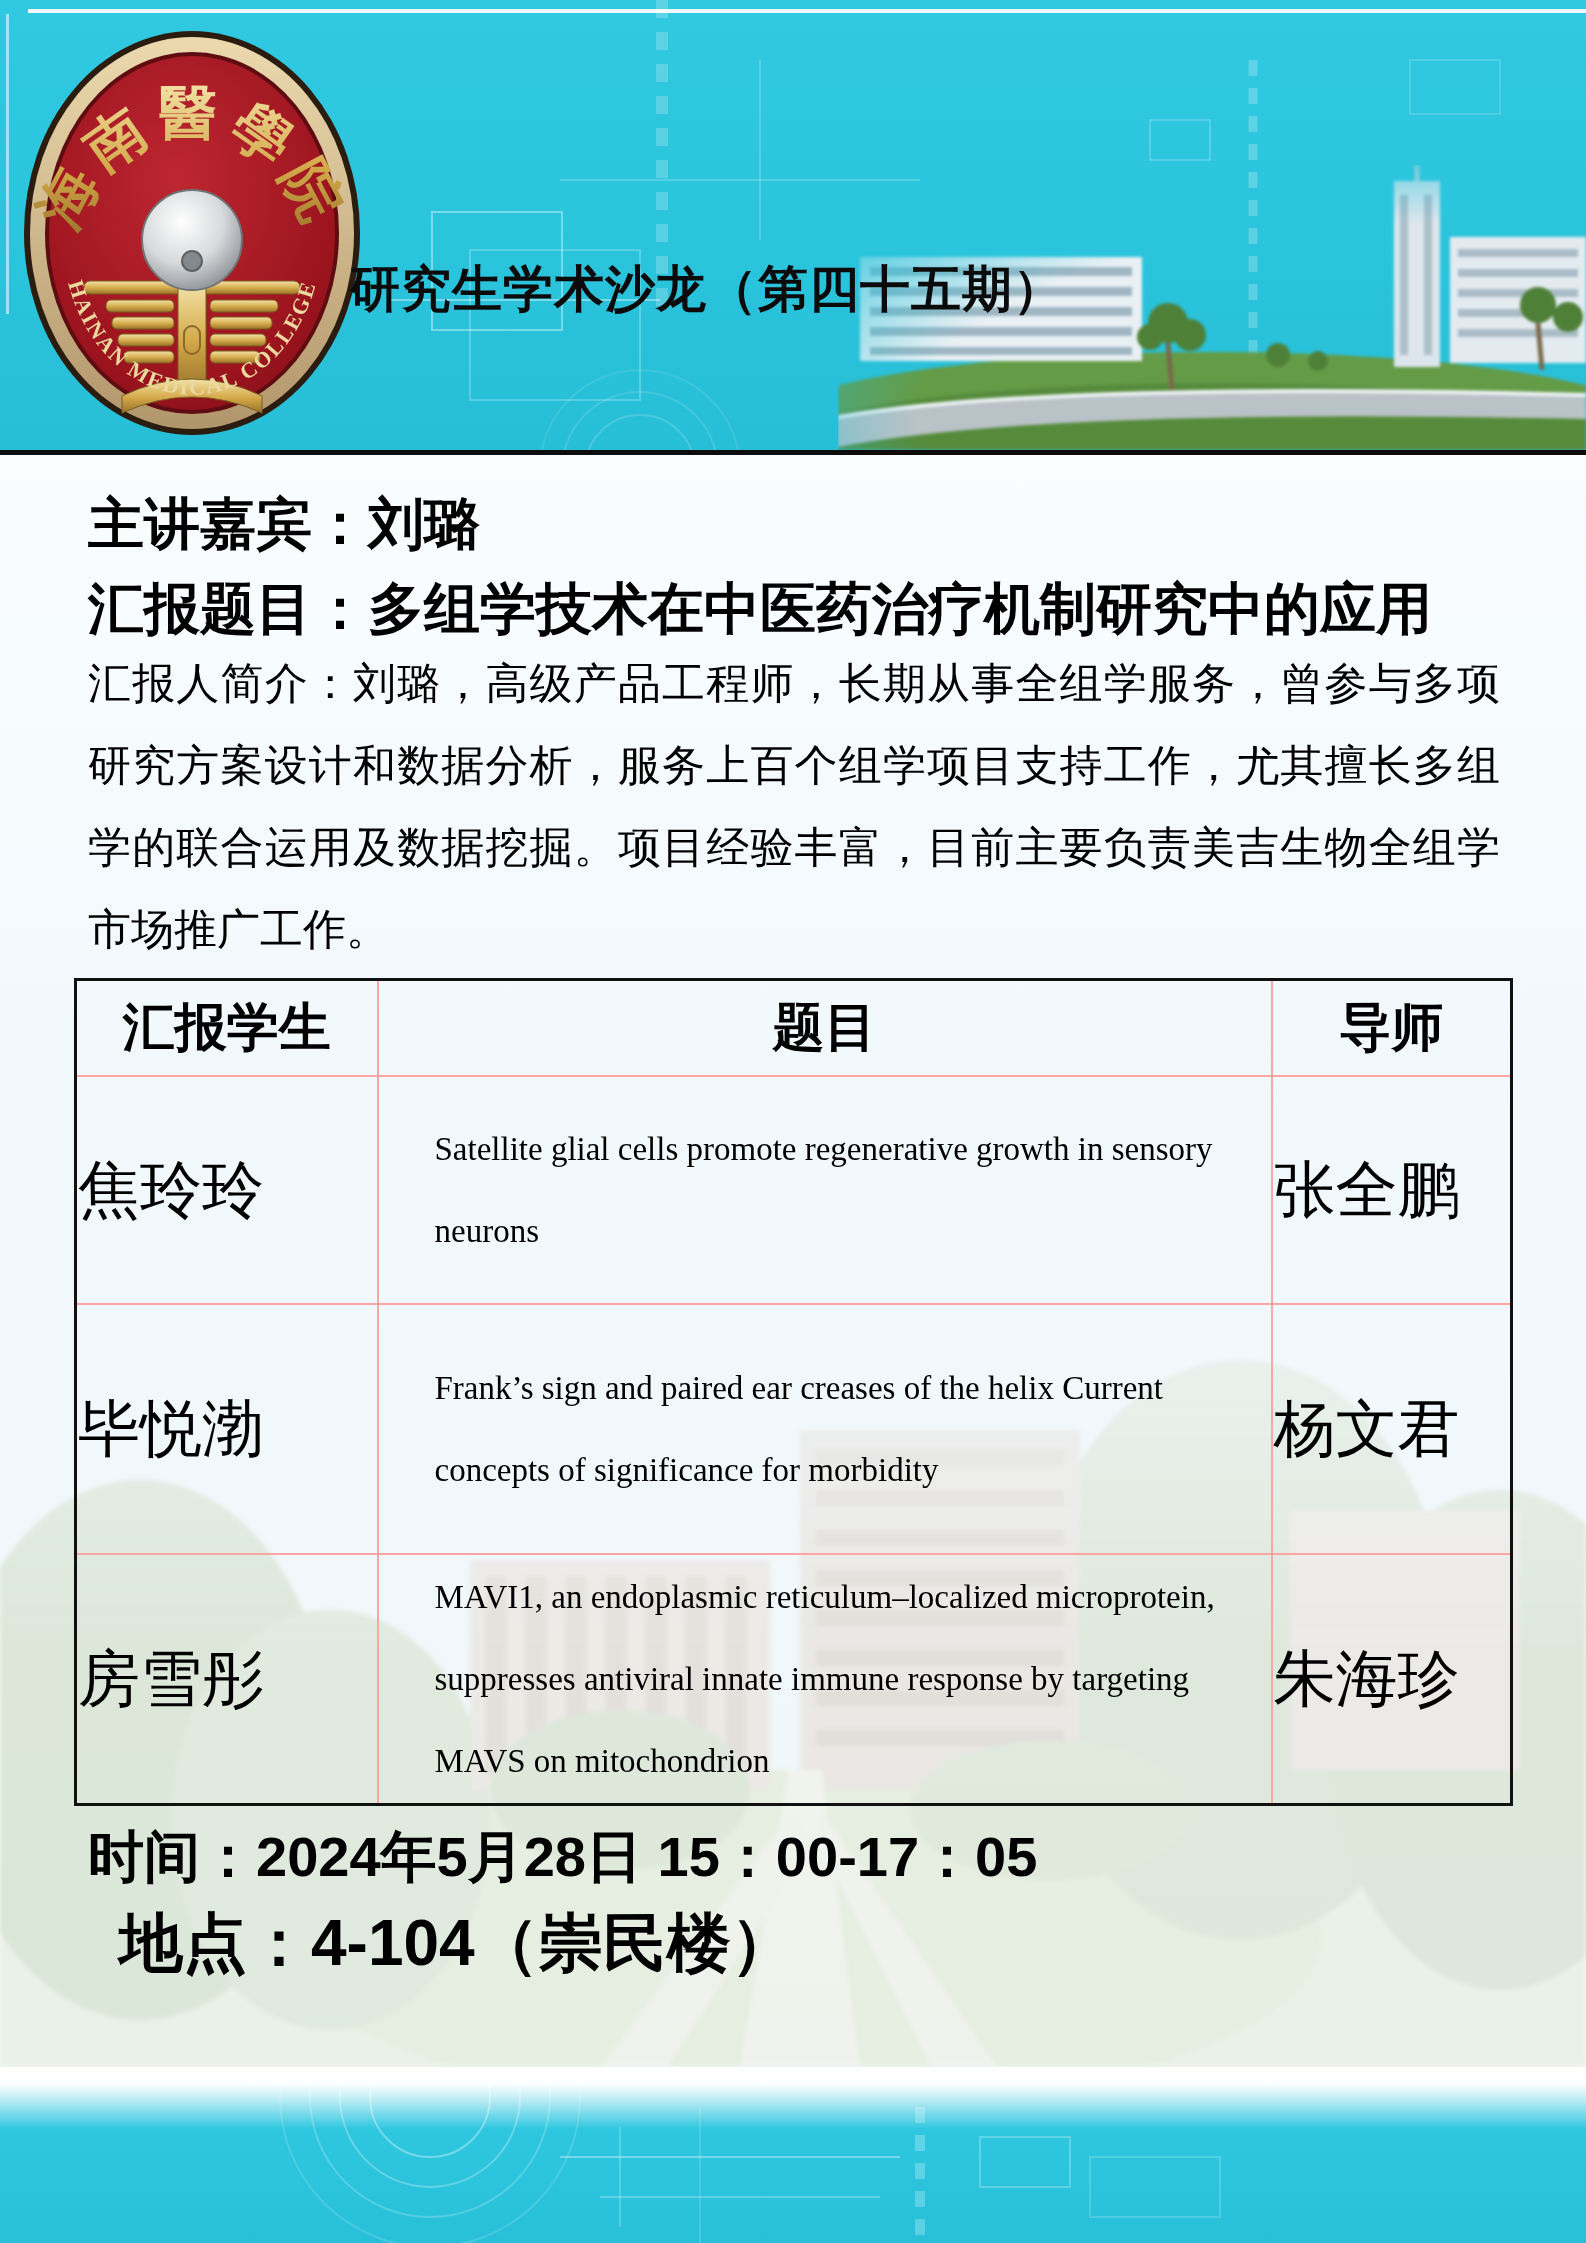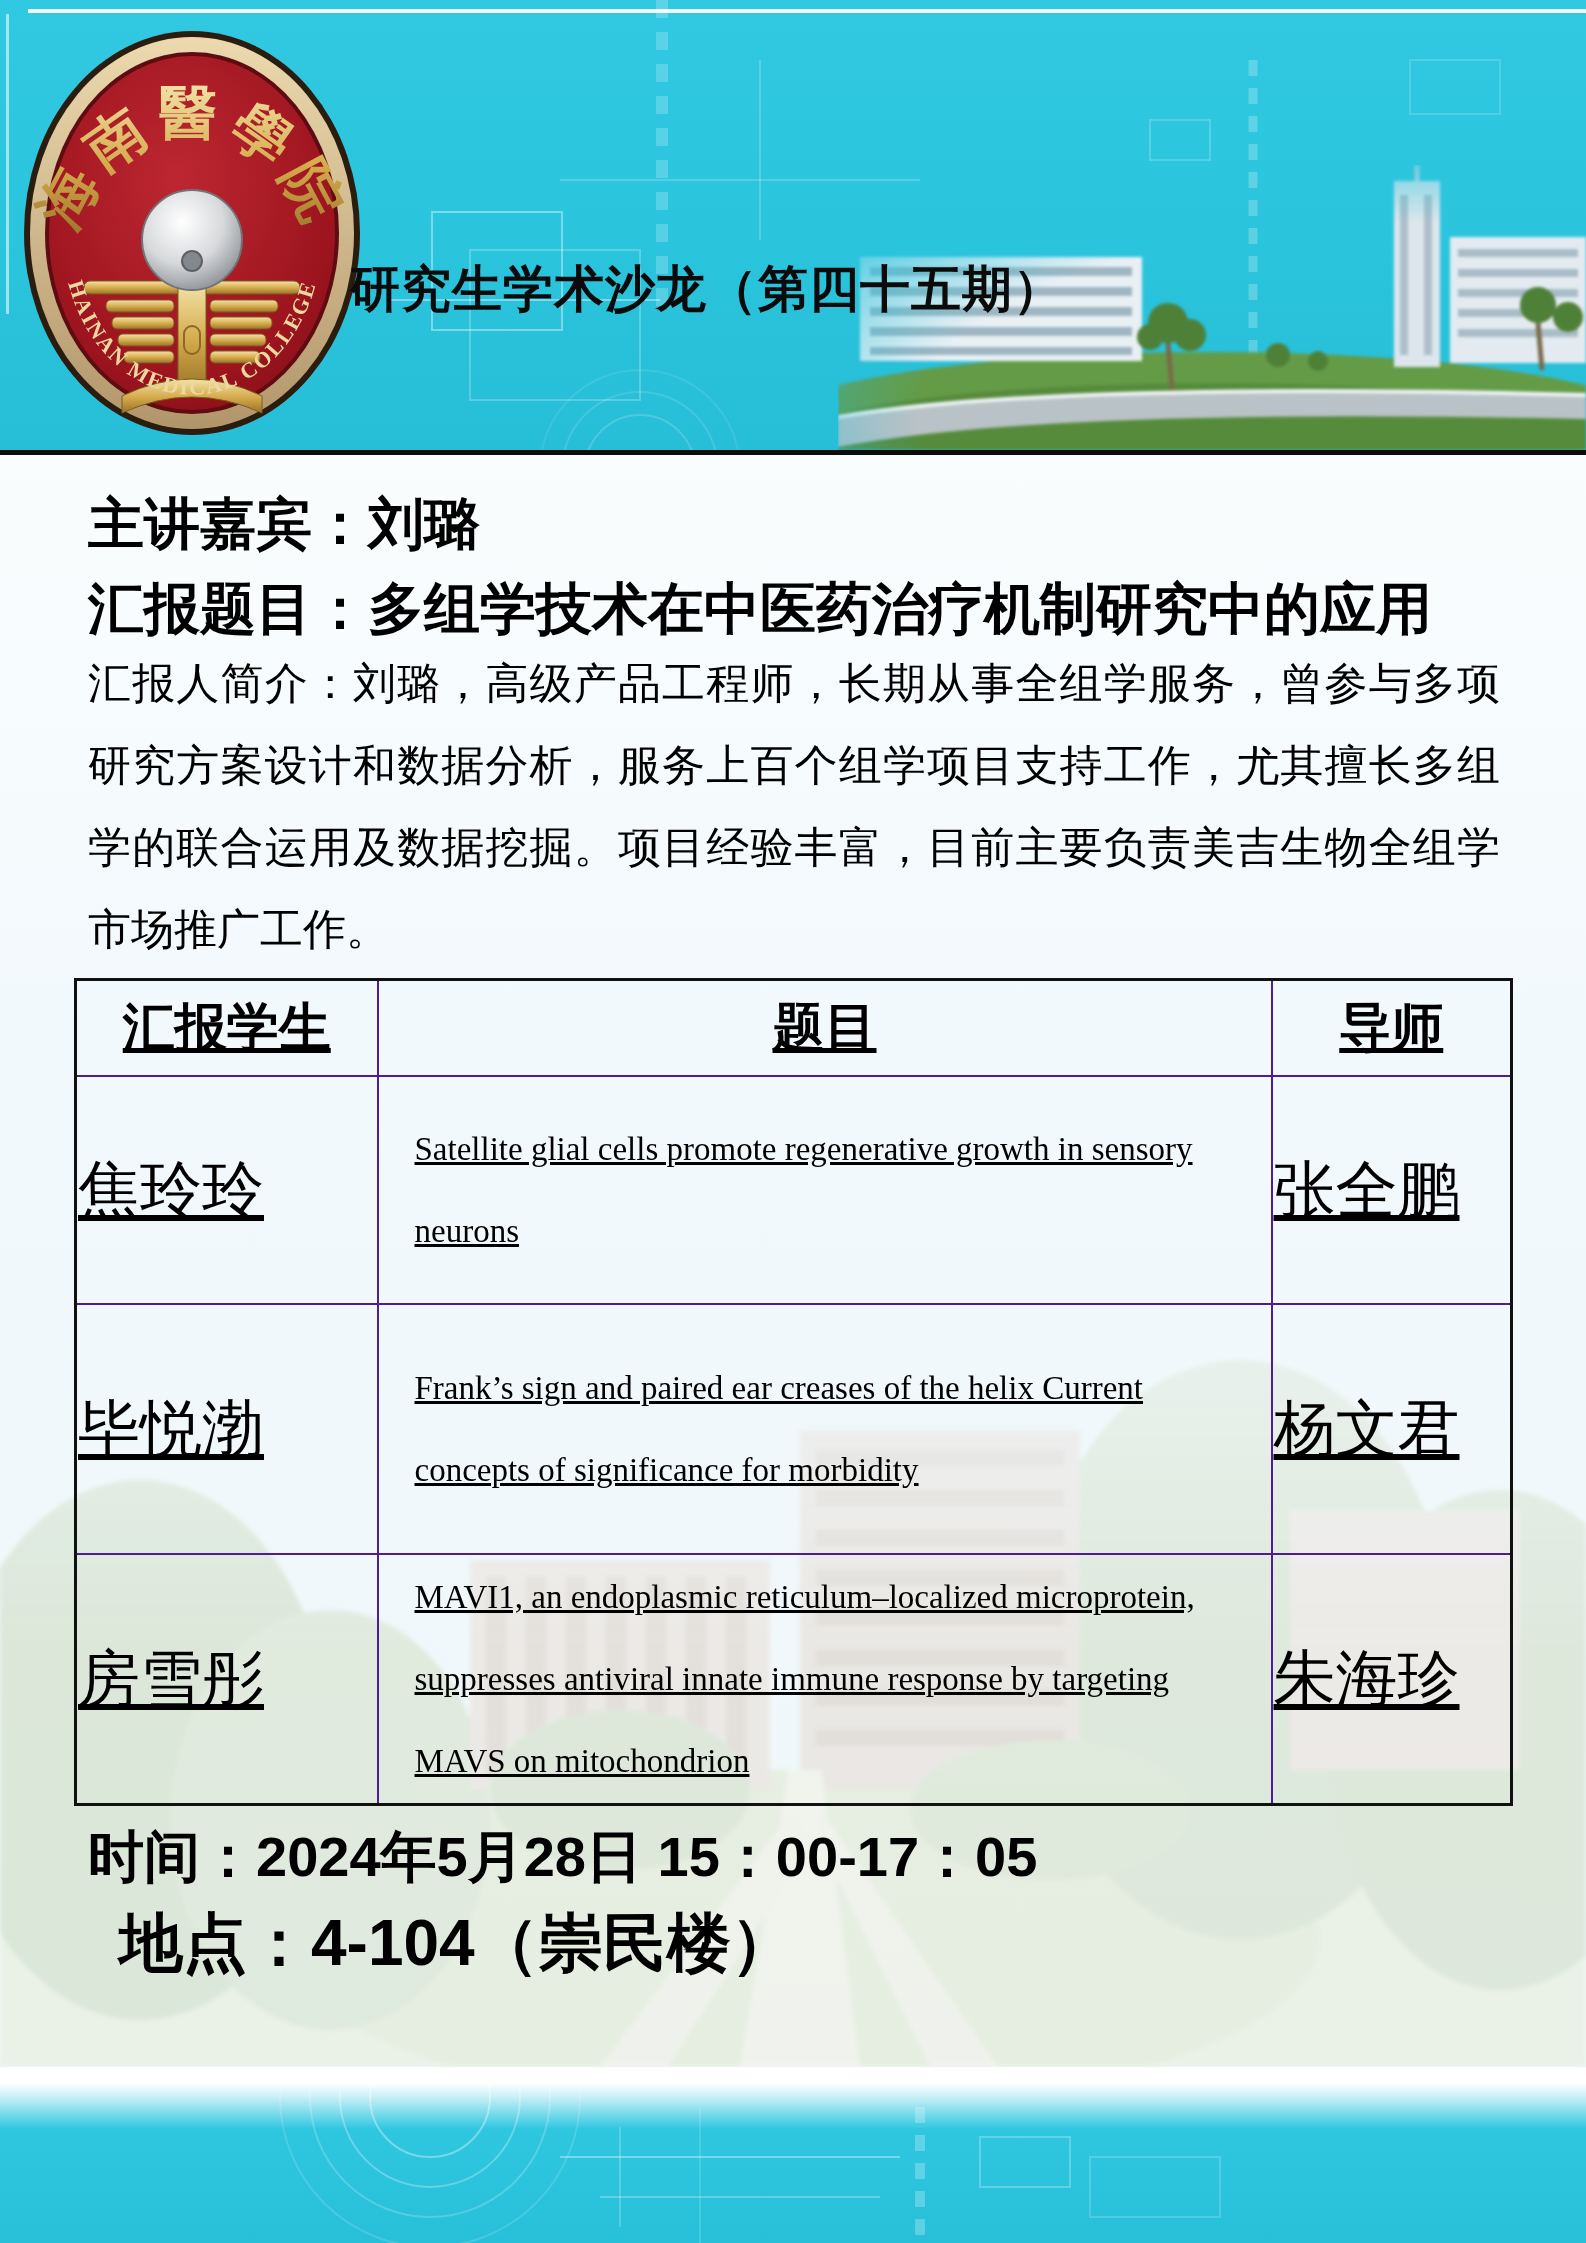--- a/index.html
+++ b/index.html
@@ -33,27 +33,27 @@
   .line{position:absolute;white-space:nowrap;}
   .guest{left:88px;top:487px;font-size:56px;font-weight:700;}
   .topic{left:88px;top:572px;font-size:56px;font-weight:700;}
   .bio{position:absolute;left:88px;top:642px;width:1412px;font-size:43px;line-height:82px;
        text-align:justify;text-justify:inter-ideograph;}
   .time{left:88px;top:1820px;font-size:56px;font-weight:700;}
   .place{left:88px;top:1900px;font-size:64px;font-weight:700;margin-left:31px;}
 
   
   table.sched{position:absolute;left:74px;top:978px;width:1436px;border-collapse:collapse;table-layout:fixed;}
-  table.sched td{border:2px solid #4c1d95;vertical-align:middle;background:transparent;text-decoration:underline;}
+  table.sched td{border:2px solid #fca5a5;vertical-align:middle;background:transparent;}
   table.sched{border:3px solid #111;}
   td.hdr{height:92px;text-align:center;font-size:52px;font-weight:600;}
   td.student,td.mentor{text-align:left;font-size:62px;}
   tr.r1 td{height:224px;} tr.r2 td{height:246px;} tr.r3 td{height:246px;}
   td.ttl{font-family:"Liberation Serif",serif;font-size:33px;line-height:82px;
-         text-align:left;padding:0 28px 0 36px;}
+         text-align:left;padding:0 28px 0 56px;}
 
   
   .footer{position:absolute;top:2067px;left:0;width:1586px;height:176px;
           background:linear-gradient(180deg,#ffffff 0px,#ffffff 16px,#c8f0f6 30px,#2fc7e0 62px,#28c0d9 100%);}
 </style>
 </head>
 <body>
 
 <div class="page">
 

